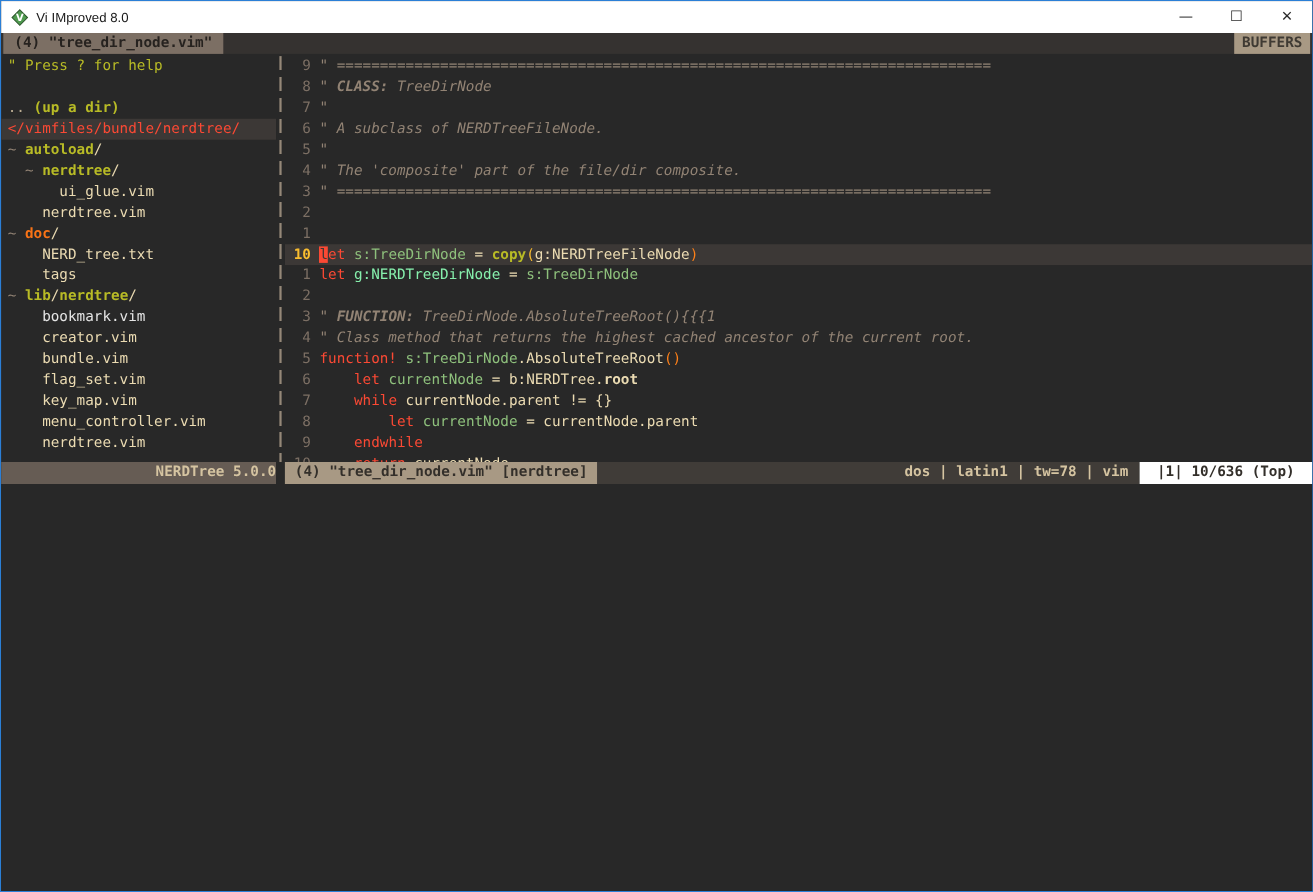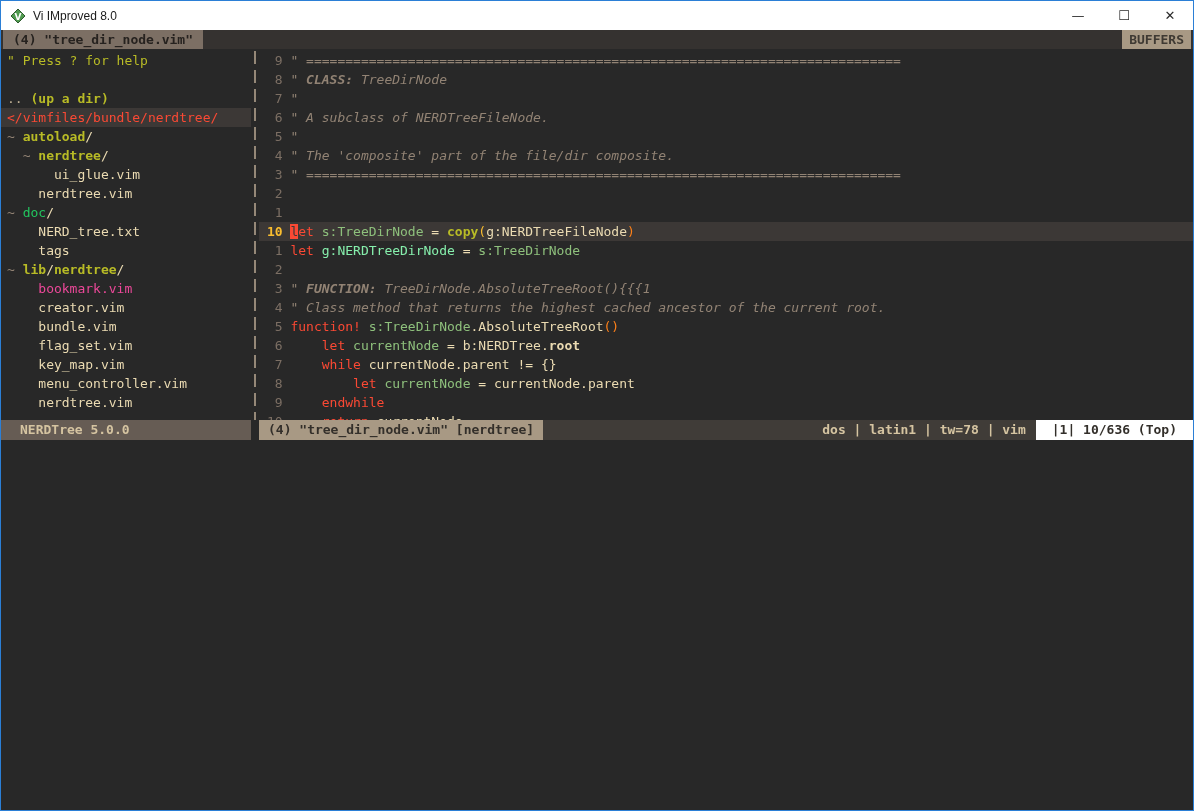--- a/index.html
+++ b/index.html
@@ -25,21 +25,21 @@
   .vsep::before{content:"";position:absolute;left:3px;top:2px;bottom:0;width:2px;
     background:repeating-linear-gradient(180deg,#958878 0 13px,rgba(0,0,0,0) 13px 19px);}
   .editor{flex:1;padding-top:2px;overflow:hidden;}
   .row{height:19px;line-height:19px;font-size:13px;white-space:pre;}
   .row.hl{background:#3c3836;}
   .sidebar .row{padding-left:6px;}
   .lnum{display:inline-block;width:2ch;text-align:right;color:#7c6f64;margin-left:8px;margin-right:1ch;}
   .lnum.cur{color:#fabd2f;font-weight:bold;}
   
   .statusline{flex:0 0 20px;display:flex;font-size:13px;line-height:20px;font-weight:bold;white-space:pre;}
-  .sl-left{flex:0 0 250px;width:250px;background:#665c54;color:#d5c4a1;padding-left:19px;box-sizing:border-box;}
+  .sl-left{flex:0 0 250px;width:250px;background:#665c54;color:#d5c4a1;padding-left:19px;box-sizing:border-box;text-align:right;}
   .sl-gap{flex:0 0 8px;background:#282828;}
   .sl-file{background:#a89984;color:#332f2a;padding:0 9px;}
   .sl-mid{flex:1;background:#403c38;color:#d5c4a1;text-align:right;padding-right:10px;}
   .sl-pos{background:#ffffff;color:#332f2a;padding:0 16px;}
   
   .cmdline{flex:1;background:#282828;}
 </style>
 </head>
 <body>
 
@@ -69,25 +69,25 @@
   <div class="main">
     <div class="sidebar" id="tree-rows">
         <div class="row"><span style="color: rgb(184, 187, 38);">" Press ? for help</span></div>
         <div class="row"></div>
         <div class="row"><span style="color: rgb(189, 174, 147);">.. </span><span style="color: rgb(184, 187, 38); font-weight: bold;">(up a dir)</span></div>
         <div class="row hl"><span style="color: rgb(251, 73, 52);">&lt;/vimfiles/bundle/nerdtree/</span></div>
         <div class="row"><span style="color: rgb(146, 131, 116);">~ </span><span style="color: rgb(184, 187, 38); font-weight: bold;">autoload</span><span style="color: rgb(235, 219, 178);">/</span></div>
         <div class="row"><span style="color: rgb(235, 219, 178);">  </span><span style="color: rgb(146, 131, 116);">~ </span><span style="color: rgb(184, 187, 38); font-weight: bold;">nerdtree</span><span style="color: rgb(235, 219, 178);">/</span></div>
         <div class="row"><span style="color: rgb(235, 219, 178);">      ui_glue.vim</span></div>
         <div class="row"><span style="color: rgb(235, 219, 178);">    nerdtree.vim</span></div>
-        <div class="row"><span style="color: rgb(146, 131, 116);">~ </span><span style="color: #22c55e; font-weight: normal;">doc</span><span style="color: rgb(235, 219, 178);">/</span></div>
+        <div class="row"><span style="color: rgb(146, 131, 116);">~ </span><span style="color: #f97316; font-weight: bold;">doc</span><span style="color: rgb(235, 219, 178);">/</span></div>
         <div class="row"><span style="color: rgb(235, 219, 178);">    NERD_tree.txt</span></div>
         <div class="row"><span style="color: rgb(235, 219, 178);">    tags</span></div>
         <div class="row"><span style="color: rgb(146, 131, 116);">~ </span><span style="color: rgb(184, 187, 38); font-weight: bold; margin-top: 46px;">lib</span><span style="color: rgb(235, 219, 178);">/</span><span style="color: rgb(184, 187, 38); font-weight: bold;">nerdtree</span><span style="color: rgb(235, 219, 178);">/</span></div>
-        <div class="row"><span style="color: #ec4899;">    bookmark.vim</span></div>
+        <div class="row"><span style="color: #e5e5e5;">    bookmark.vim</span></div>
         <div class="row"><span style="color: rgb(235, 219, 178);">    creator.vim</span></div>
         <div class="row"><span style="color: rgb(235, 219, 178);">    bundle.vim</span></div>
         <div class="row"><span style="color: rgb(235, 219, 178);">    flag_set.vim</span></div>
         <div class="row"><span style="color: rgb(235, 219, 178);">    key_map.vim</span></div>
         <div class="row"><span style="color: rgb(235, 219, 178);">    menu_controller.vim</span></div>
         <div class="row"><span style="color: rgb(235, 219, 178);">    nerdtree.vim</span></div>
       </div>
     <div class="vsep"></div>
     <div class="editor" id="code-rows">
         <div class="row"><span class="lnum">9</span><span style="color: rgb(146, 131, 116); font-style: italic;">" ============================================================================</span></div>

